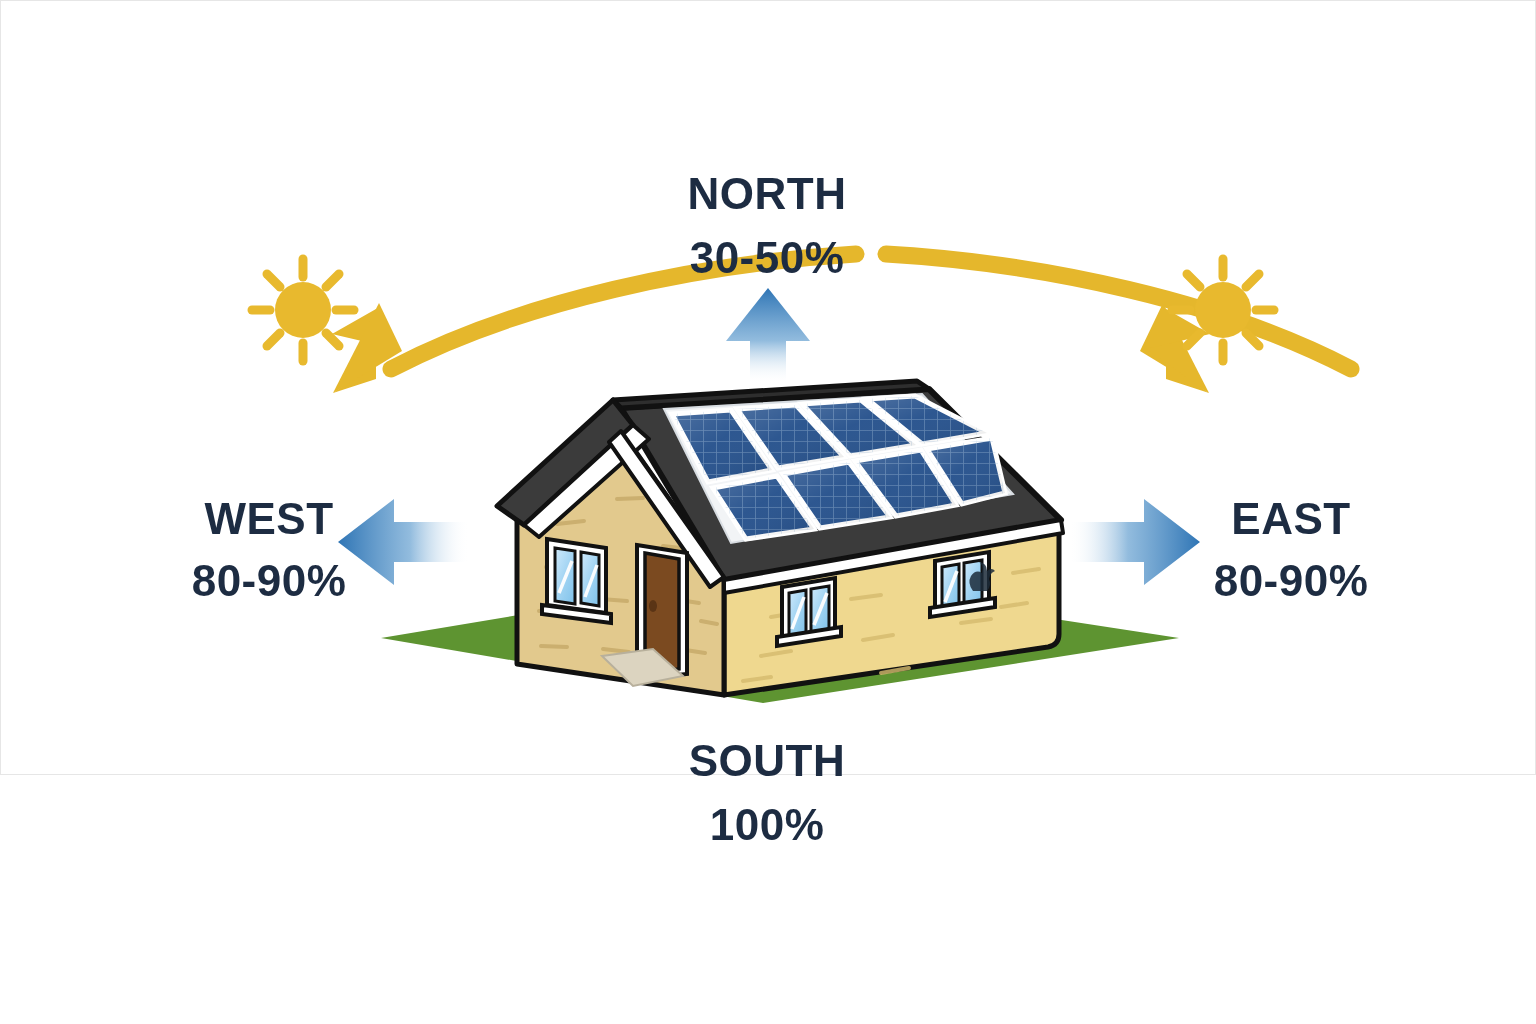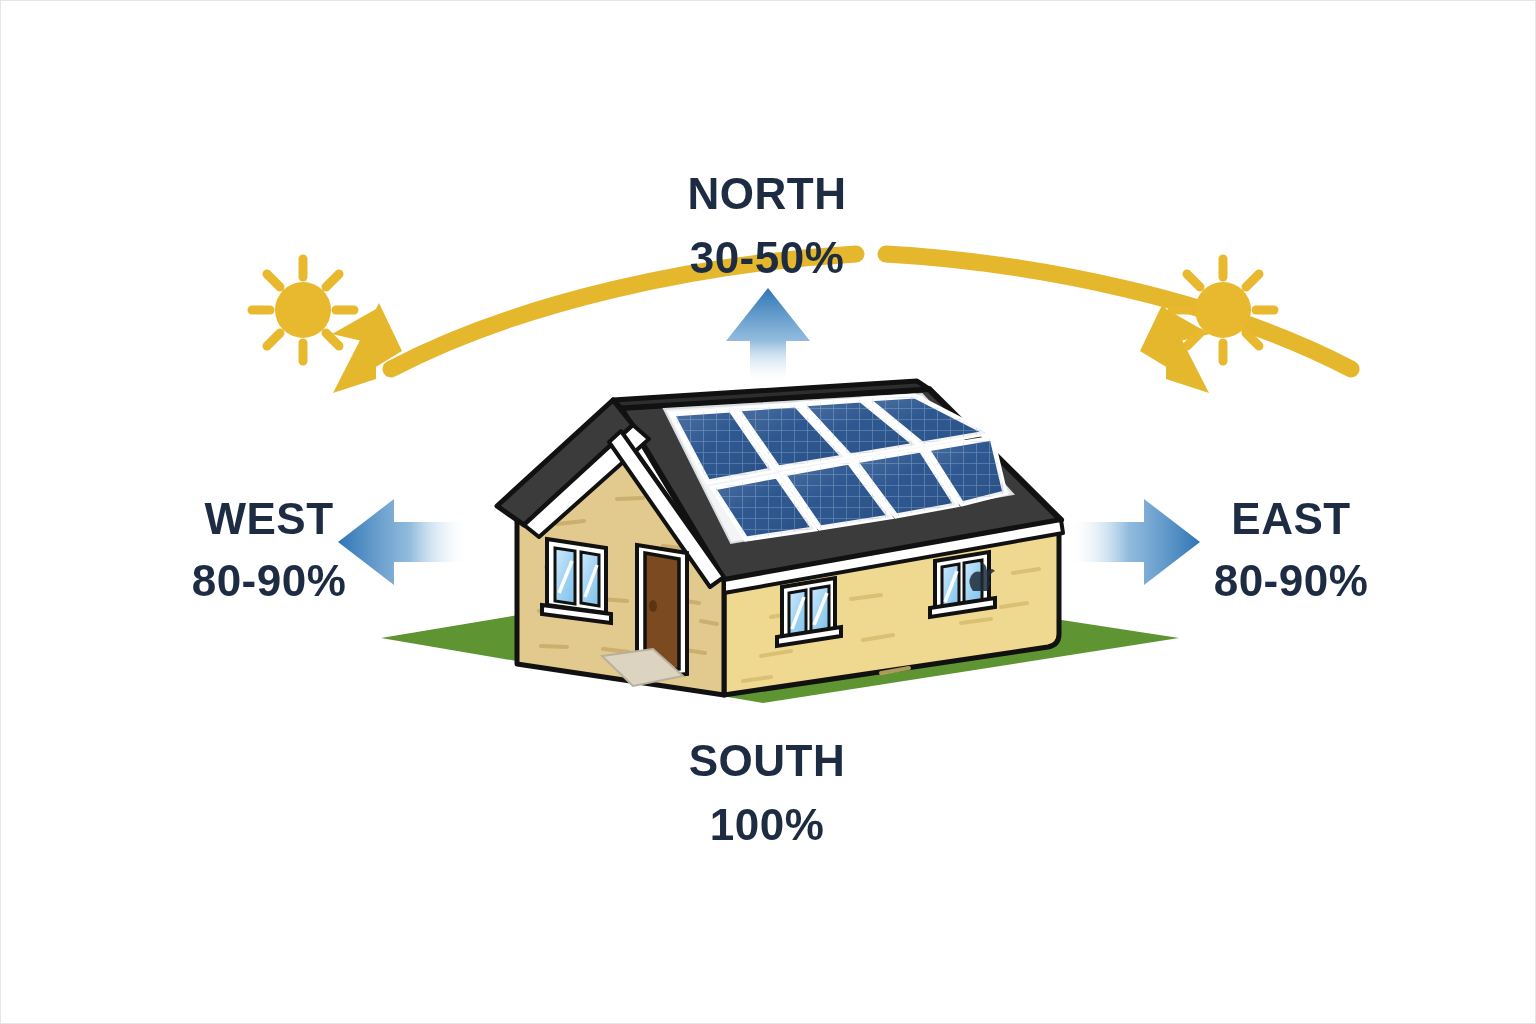--- a/index.html
+++ b/index.html
@@ -10,21 +10,21 @@
   }
   body {
     width: 1536px;
     height: 1024px;
     font-family: "Liberation Sans", sans-serif;
     overflow: hidden;
   }
   #diagram-root {
     position: relative;
     width: 1536px;
-    height: 1024px;
+    height: 775px;
     background: #ffffff;
     box-sizing: border-box;
     border: 1px solid #e6e6e6;
     padding-left: 48px;
   }
   svg#scene {
     position: absolute;
     top: 0;
     left: 0;
     width: 1536px;

